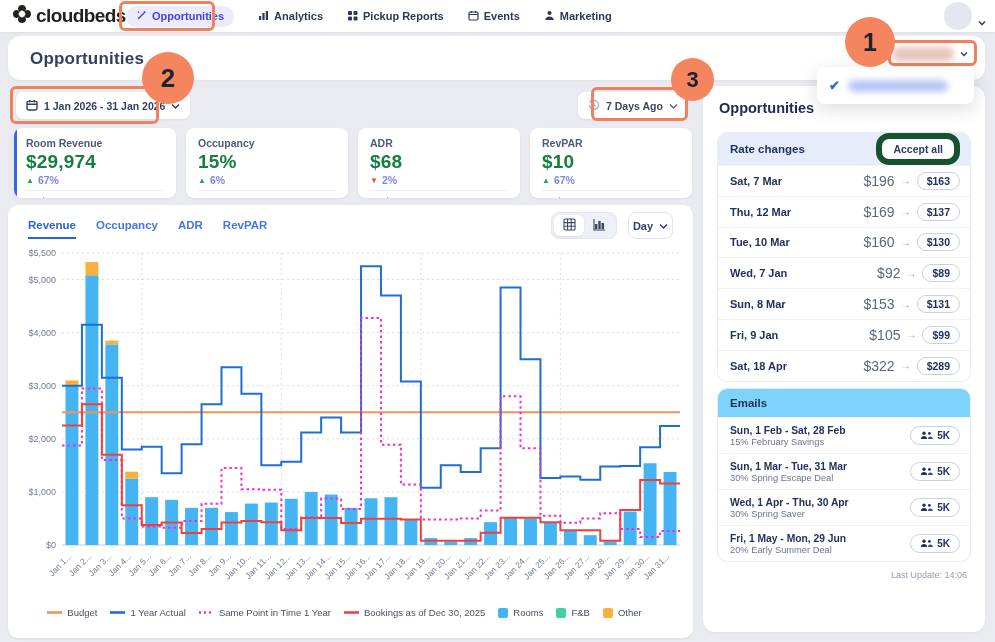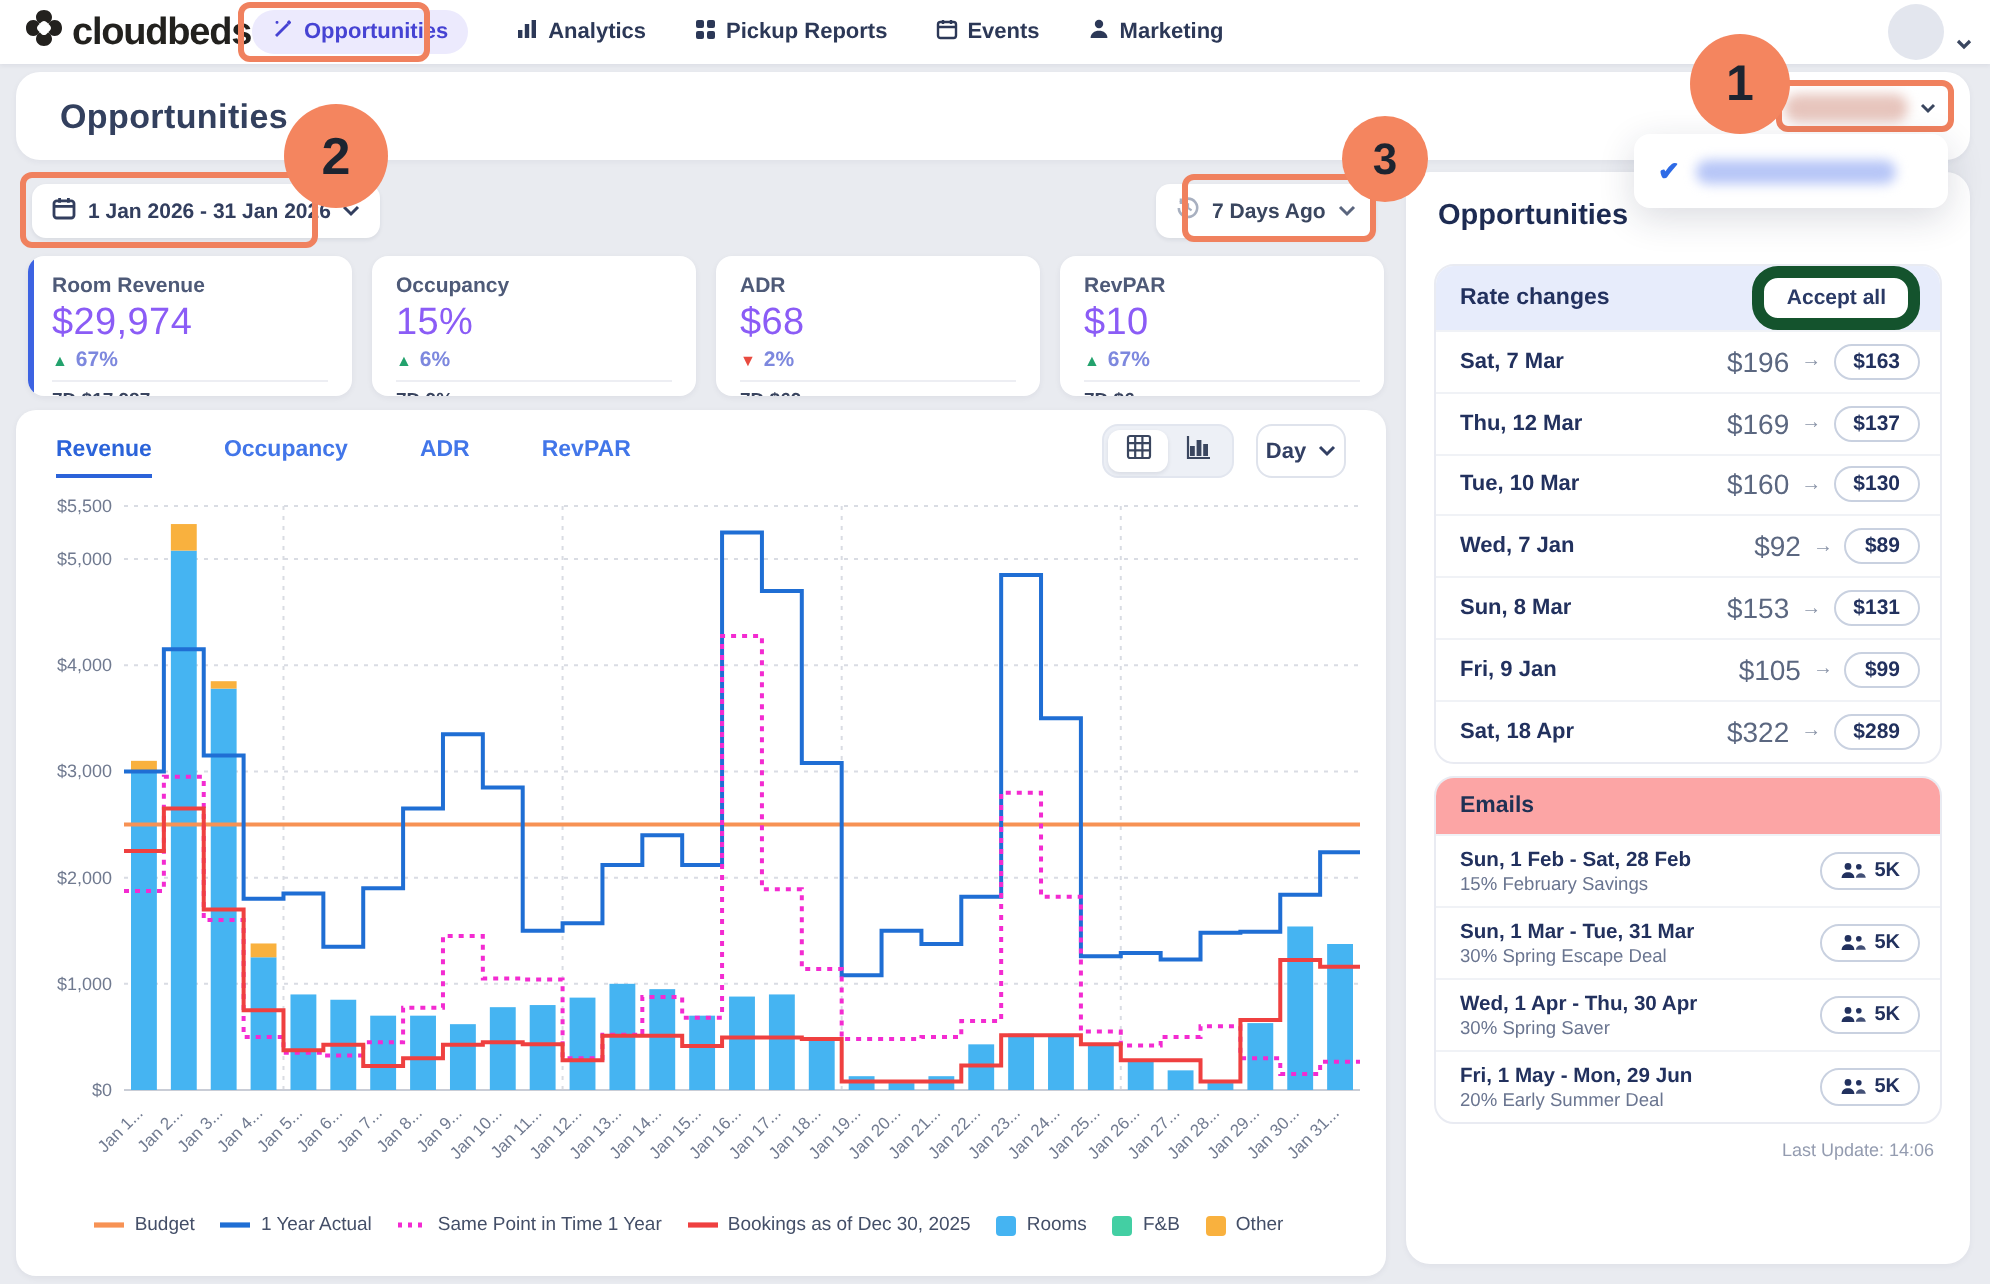--- a/index.html
+++ b/index.html
@@ -23,30 +23,30 @@
 
   
   .pill-btn { position:absolute; background:#fff; border-radius:7px; box-shadow:0 1px 2px rgba(30,40,70,.08); display:flex; align-items:center; gap:6px; padding:0 10px; font-size:10.5px; font-weight:bold; color:#323e5e; cursor:pointer; }
   .date-pill { left:16px; top:92px; height:27px; }
   .compare-pill { left:578px; top:92px; height:27px; color:#3a465f; }
 
   
   .kpi-card { position:absolute; top:128px; width:162px; height:70px; background:#fff; border-radius:8px; box-shadow:0 1px 3px rgba(30,40,70,.06); padding:9px 12px 0 12px; overflow:hidden; }
   .kpi-card.accented::before { content:""; position:absolute; left:0; top:0; bottom:0; width:3px; background:#3d63e2; border-radius:3px 0 0 3px; }
   .kpi-label { font-size:10.5px; color:#4e5a78; font-weight:bold; margin-bottom:2px; }
-  .kpi-value { font-size:19px; font-weight:normal; color:#8b5cf6; letter-spacing:.2px; }
+  .kpi-value { font-size:19px; font-weight:bold; color:#15803d; letter-spacing:.2px; }
   .kpi-delta { display:flex; align-items:center; gap:4px; font-size:10.5px; font-weight:bold; color:#7d88de; margin-top:1px; }
   .tri { font-size:8px; }
   .tri.up { color:#23a26d; } .tri.down { color:#e84a3f; }
   .kpi-divider { border-top:1px solid #edeef3; margin-top:4px; }
   .kpi-prev { font-size:9.5px; font-weight:bold; color:#39445f; margin-top:4px; }
 
   
   .chart-panel { position:absolute; left:8px; top:205px; width:685px; height:433px; background:#fff; border-radius:10px; box-shadow:0 1px 3px rgba(30,40,70,.06); }
-  .tabs { position:absolute; left:20px; top:14px; display:flex; gap:36px; }
+  .tabs { position:absolute; left:20px; top:14px; display:flex; gap:20px; }
   .tab { font-size:11.5px; font-weight:bold; color:#4276e9; padding-bottom:6px; cursor:pointer; }
   .tab.active { color:#2b63d9; border-bottom:2.5px solid #2b63d9; }
   .view-toggle { position:absolute; left:543px; top:7px; width:66px; height:27px; background:#edf0f6; border:1px solid #e2e6ef; border-radius:8px; display:flex; padding:2px; }
   .view-btn { flex:1; display:flex; align-items:center; justify-content:center; border-radius:6px; cursor:pointer; }
   .view-btn.selected { background:#ffffff; box-shadow:0 1px 2px rgba(30,40,70,.10); }
   .day-btn { position:absolute; left:620px; top:7px; width:45px; height:27px; background:#fff; border:1px solid #dfe3ec; border-radius:8px; display:flex; align-items:center; justify-content:center; gap:6px; font-size:11px; font-weight:bold; color:#323f63; cursor:pointer; }
   .chart-box { position:absolute; left:6px; top:40px; width:674px; height:358px; }
   .legend { position:absolute; left:0; right:12px; top:402px; display:flex; justify-content:center; align-items:center; gap:13px; font-size:9.5px; color:#444f68; }
   .legend-item { display:flex; align-items:center; gap:5px; white-space:nowrap; }
   .legend-sq { width:10px; height:10px; border-radius:2px; }
@@ -59,21 +59,21 @@
   .rate-head-title { font-size:11.5px; font-weight:bold; color:#22315e; }
   .accept-btn { background:#fff; border:6px solid #14532d; border-radius:13px; padding:4px 11px; font-size:10.5px; font-weight:bold; color:#2a3a66; cursor:pointer; }
   .rate-row { height:30.8px; display:flex; align-items:center; justify-content:space-between; padding:0 10px 0 12px; border-top:1px solid #f0f2f6; }
   .rate-row:first-of-type { border-top:none; }
   .rate-date { font-size:11px; font-weight:bold; color:#22315e; }
   .rate-right { display:flex; align-items:center; gap:6px; }
   .rate-old { font-size:14px; color:#5b6780; }
   .rate-arrow { color:#8a94a8; font-size:10px; }
   .rate-pill { border:1.2px solid #c9d1e0; border-radius:12px; padding:2px 9px; font-size:10.5px; font-weight:bold; color:#22315e; cursor:pointer; background:#fff; }
   .emails-card { position:absolute; left:14px; top:302px; width:254px; border:1px solid #e9ebf2; border-radius:10px; overflow:hidden; background:#fff; }
-  .emails-head { height:28px; background:#fca5a5; display:flex; align-items:center; padding:0 12px; font-size:11.5px; font-weight:bold; color:#1f3154; }
+  .emails-head { height:28px; background:#7dd3fc; display:flex; align-items:center; padding:0 12px; font-size:11.5px; font-weight:bold; color:#1f3154; }
   .email-row { height:36px; display:flex; align-items:center; justify-content:space-between; padding:0 10px 0 12px; border-top:1px solid #f0f2f6; }
   .email-title { font-size:10.3px; font-weight:bold; color:#22315e; }
   .email-sub { font-size:9.3px; color:#6a7590; margin-top:1px; }
   .email-pill { display:flex; align-items:center; gap:4px; border:1.2px solid #c9d1e0; border-radius:12px; padding:3px 9px; font-size:10px; font-weight:bold; color:#22315e; cursor:pointer; background:#fff; }
   .last-update { position:absolute; right:18px; top:484px; font-size:9px; color:#949cb0; }
 
   
   .ann-rect { position:absolute; border:3px solid #f0815e; border-radius:6px; z-index:40; pointer-events:none; }
   .ann-circle { position:absolute; background:#f4855f; border-radius:50%; display:flex; align-items:center; justify-content:center; font-weight:bold; color:#1d2430; z-index:50; }
   .acct-btn { position:absolute; left:892px; top:43px; width:82px; height:21px; display:flex; align-items:center; gap:6px; z-index:20; cursor:pointer; }

